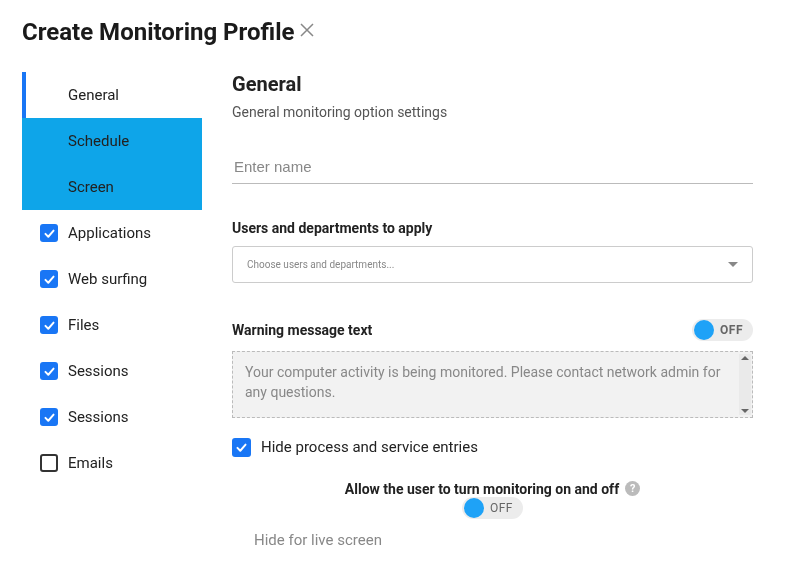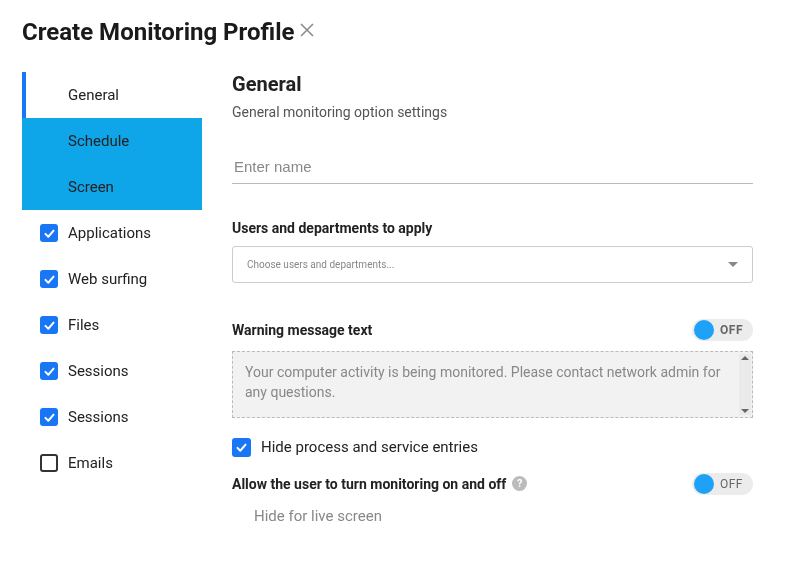--- a/index.html
+++ b/index.html
@@ -207,21 +207,22 @@
       font-size: 11px;
       display: inline-flex;
       align-items: center;
       justify-content: center;
       font-weight: 700;
     }
     .allow-row {
       display: flex;
       align-items: center;
       justify-content: space-between;
-      margin-top: 16px;
+      margin-top: 24px;
+      flex-direction: column;
     }
     .allow-row .lbl {
       font-size: 14px;
       font-weight: 700;
       display: flex;
       align-items: center;
       gap: 6px;
     }
     .sub-options {
       display: flex;

